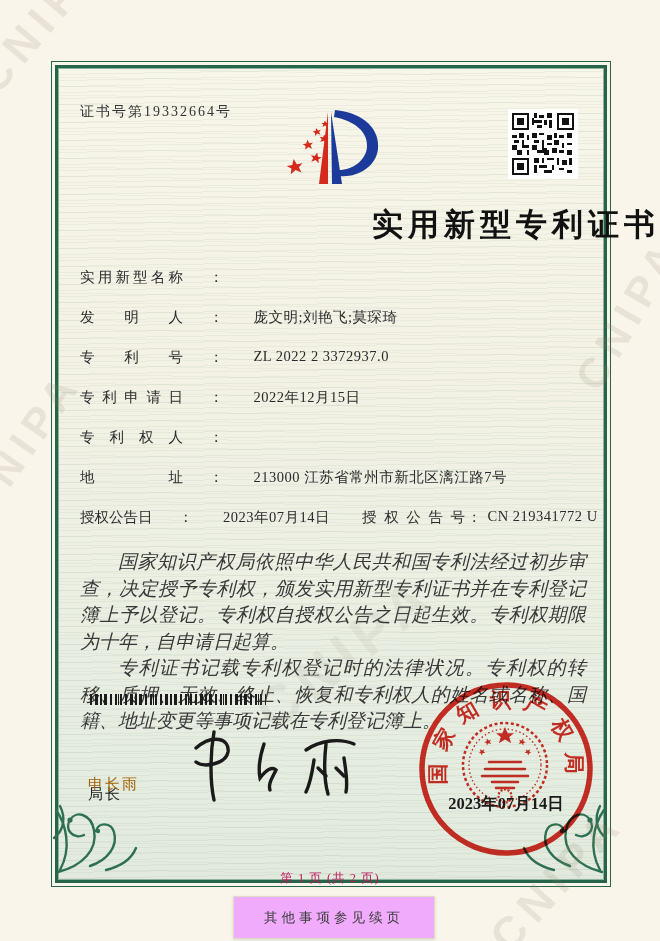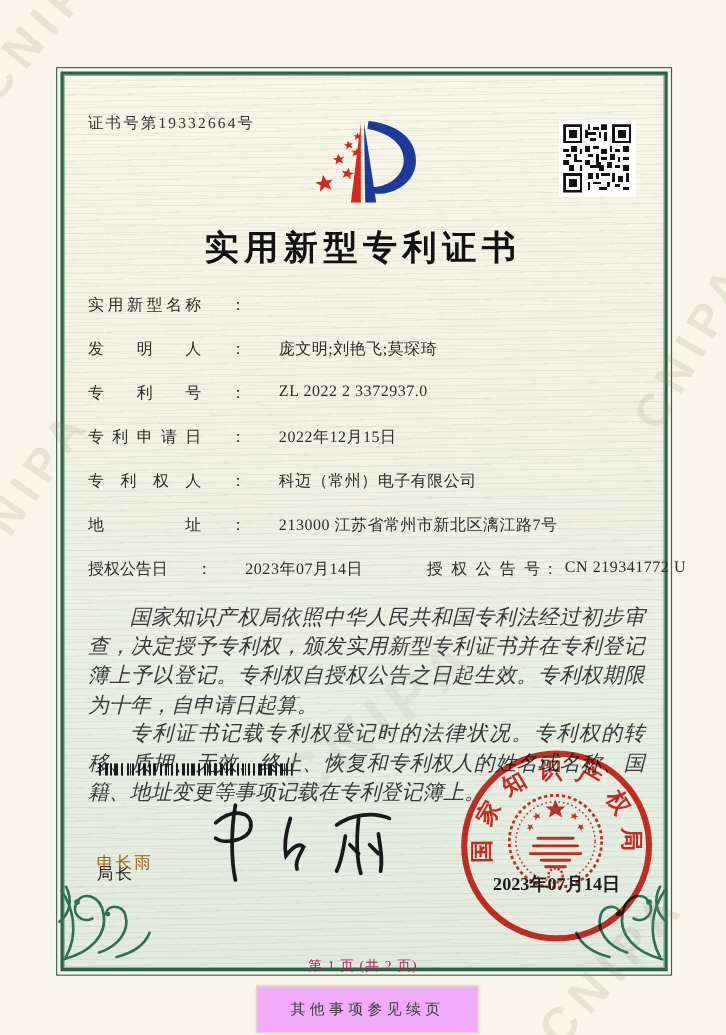--- a/index.html
+++ b/index.html
@@ -12,28 +12,28 @@
          border:3px solid #266549;outline:1px solid #266549;outline-offset:3px;
          box-shadow:inset 0 0 0 1px #8fb49e;
          background:linear-gradient(180deg,#f8f5e9 0%,#f4f2e5 35%,#edf0e3 60%,#e7ede1 80%,#e2eade 100%);}
   .frame::after{content:"";position:absolute;inset:0;
          background:repeating-linear-gradient(179deg,rgba(106,148,118,0.09) 0 1px,transparent 1px 6px),
                     repeating-linear-gradient(181deg,rgba(106,148,118,0.07) 0 1px,transparent 1px 9px);}
   .cert-no{position:absolute;left:80px;top:103px;font-size:14px;letter-spacing:2px;color:#333;z-index:3;}
   .logo{position:absolute;left:281px;top:104px;width:104px;height:90px;z-index:3;}
   .qr{position:absolute;left:508px;top:109px;width:70px;height:70px;background:#fff;
       padding:4px;box-sizing:border-box;z-index:3;}
-  .title{position:absolute;left:0;top:204px;width:660px;text-align:center;font-size:31px;
+  .title{position:absolute;left:0;top:204px;width:660px;text-align:right;font-size:31px;
          font-weight:bold;letter-spacing:5px;color:#111;z-index:3;}
   .fields{position:absolute;left:80px;top:268px;width:510px;z-index:3;font-size:14.5px;}
   .frow{display:flex;align-items:flex-start;height:18px;margin-bottom:22px;white-space:nowrap;gap:24px;}
   .flabel{display:inline-block;width:103px;text-align:justify;text-align-last:justify;}
   .fcolon{margin:0 6px 0 2px;}
   .fvalue{letter-spacing:0.5px;}
-  .grp2{display:flex;margin-left:34px;justify-content:center;}
+  .grp2{display:flex;margin-left:8px;justify-content:center;}
   .paras{position:absolute;left:80px;top:549px;width:506px;z-index:3;font-size:19px;
          line-height:26.5px;color:#383838;font-style:italic;text-align:justify;}
   .paras p{margin:0;text-indent:2em;}
   .barcode{position:absolute;left:90px;top:694px;width:176px;height:11px;z-index:3;
       background:repeating-linear-gradient(90deg,#1c1c1c 0 2px,transparent 2px 5px),
                  repeating-linear-gradient(90deg,#1c1c1c 0 1px,transparent 1px 7px);}
   .sig-title{position:absolute;left:88px;top:745px;font-family:Liberation Sans, sans-serif;
          font-size:15px;letter-spacing:2px;color:#222;z-index:3;margin-top:40px;}
   .sig-name{position:absolute;left:88px;top:775px;font-family:"Liberation Sans","DejaVu Sans",sans-serif;
          font-size:15px;letter-spacing:2px;color:#a16207;z-index:3;}
@@ -139,21 +139,20 @@
         <span class="fvalue">ZL 2022 2 3372937.0</span>
     </div>
     <div class="frow">
       <span class="flabel">专利申请日</span>
         <span class="fcolon">：</span>
         <span class="fvalue">2022年12月15日</span>
     </div>
     <div class="frow">
       <span class="flabel">专利权人</span>
         <span class="fcolon">：</span>
-        <span class="fvalue">科迈（常州）电子有限公司</span>
     </div>
     <div class="frow">
       <span class="flabel">地址</span>
         <span class="fcolon">：</span>
         <span class="fvalue">213000 江苏省常州市新北区漓江路7号</span>
     </div>
     <div class="frow">
       <span class="flabel">授权公告日</span>
         <span class="fcolon">：</span>
         <span class="fvalue">2023年07月14日</span>

